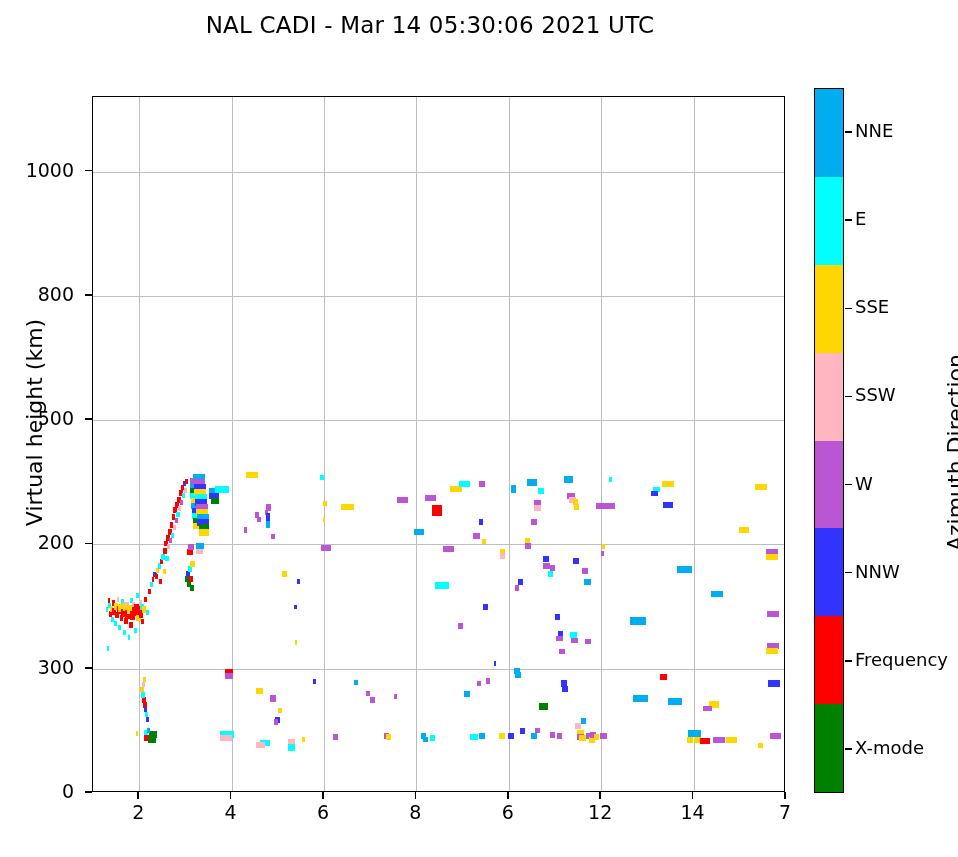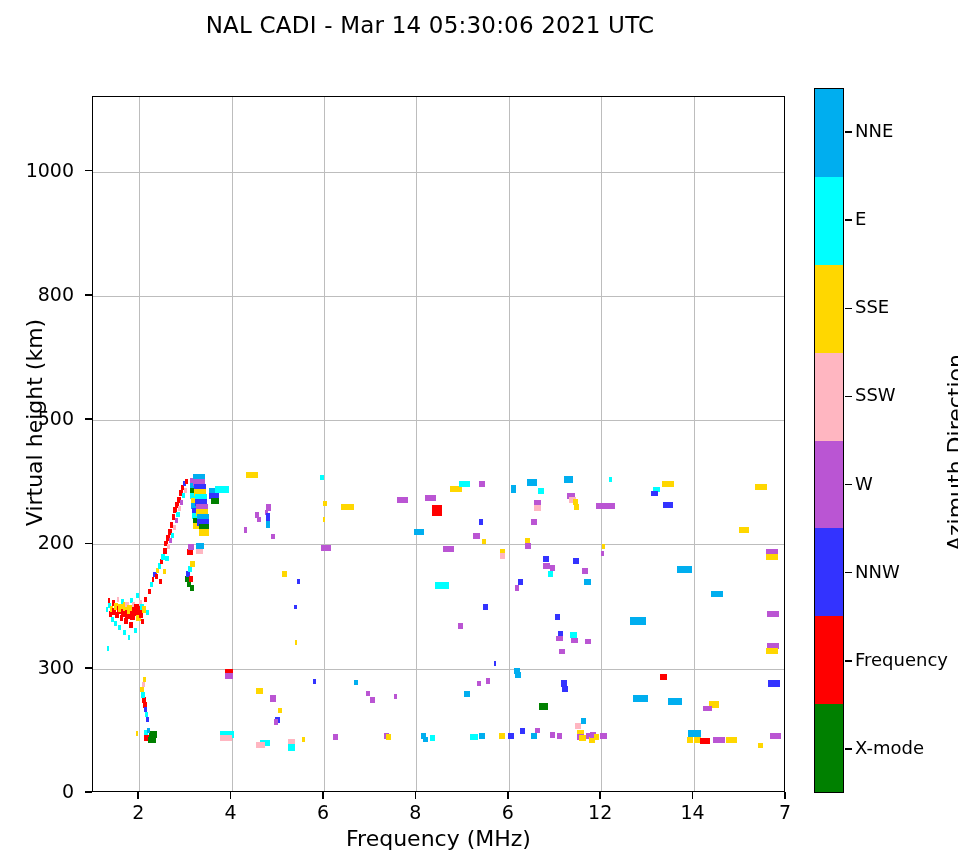--- a/index.html
+++ b/index.html
@@ -479,21 +479,20 @@
       <div class="xtick-mark" style="left: 507px;"></div>
       <div class="xtick-label" style="left: 477.8px;">6</div>
       <div class="xtick-mark" style="left: 599.4px;"></div>
       <div class="xtick-label" style="left: 570.2px;">12</div>
       <div class="xtick-mark" style="left: 691.8px;"></div>
       <div class="xtick-label" style="left: 662.6px;">14</div>
       <div class="xtick-mark" style="left: 784.2px;"></div>
       <div class="xtick-label" style="left: 755px;">7</div>
     </div>
 
-  <div id="xaxis-label">Frequency (MHz)</div>
   <div id="yaxis-label">Virtual height (km)</div>
 
   <div id="colorbar">
       <div class="cbar-seg" style="height: 12.5%; background: rgb(0, 174, 239);"></div>
       <div class="cbar-seg" style="height: 12.5%; background: rgb(0, 255, 255);"></div>
       <div class="cbar-seg" style="height: 12.5%; background: rgb(255, 215, 0);"></div>
       <div class="cbar-seg" style="height: 12.5%; background: rgb(255, 182, 193);"></div>
       <div class="cbar-seg" style="height: 12.5%; background: rgb(186, 85, 211);"></div>
       <div class="cbar-seg" style="height: 12.5%; background: rgb(51, 51, 255);"></div>
       <div class="cbar-seg" style="height: 12.5%; background: rgb(255, 0, 0);"></div>

